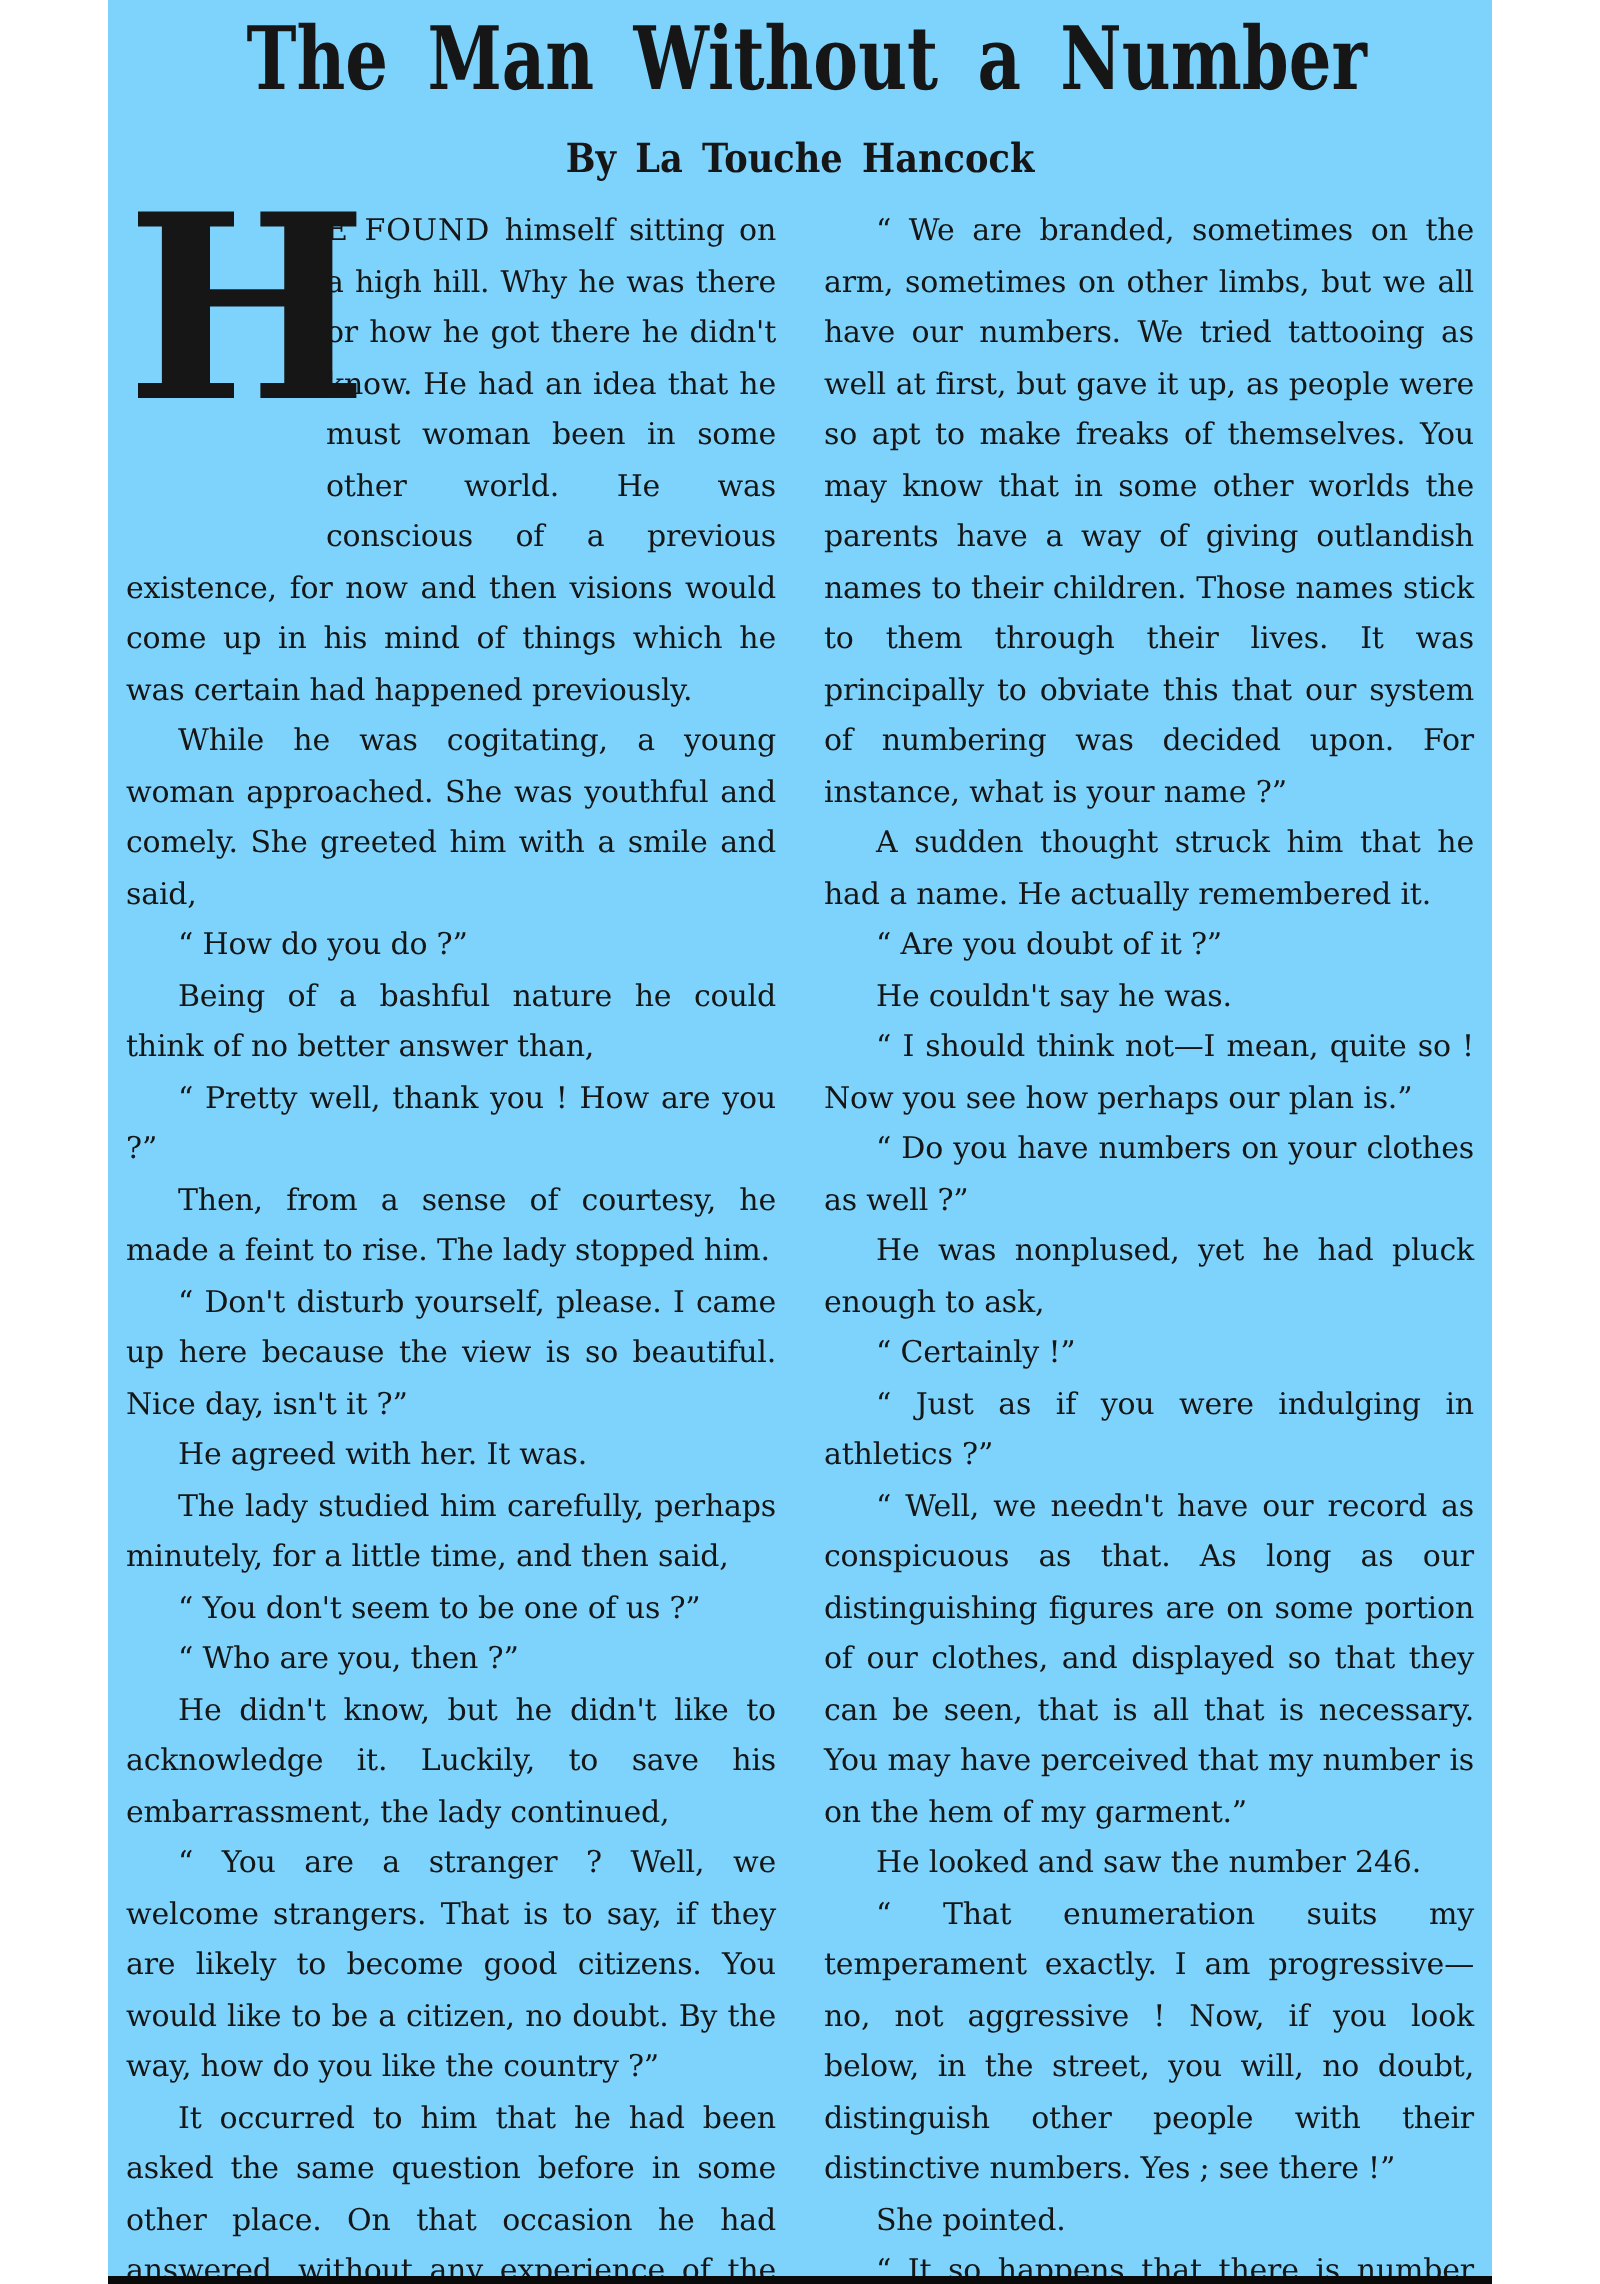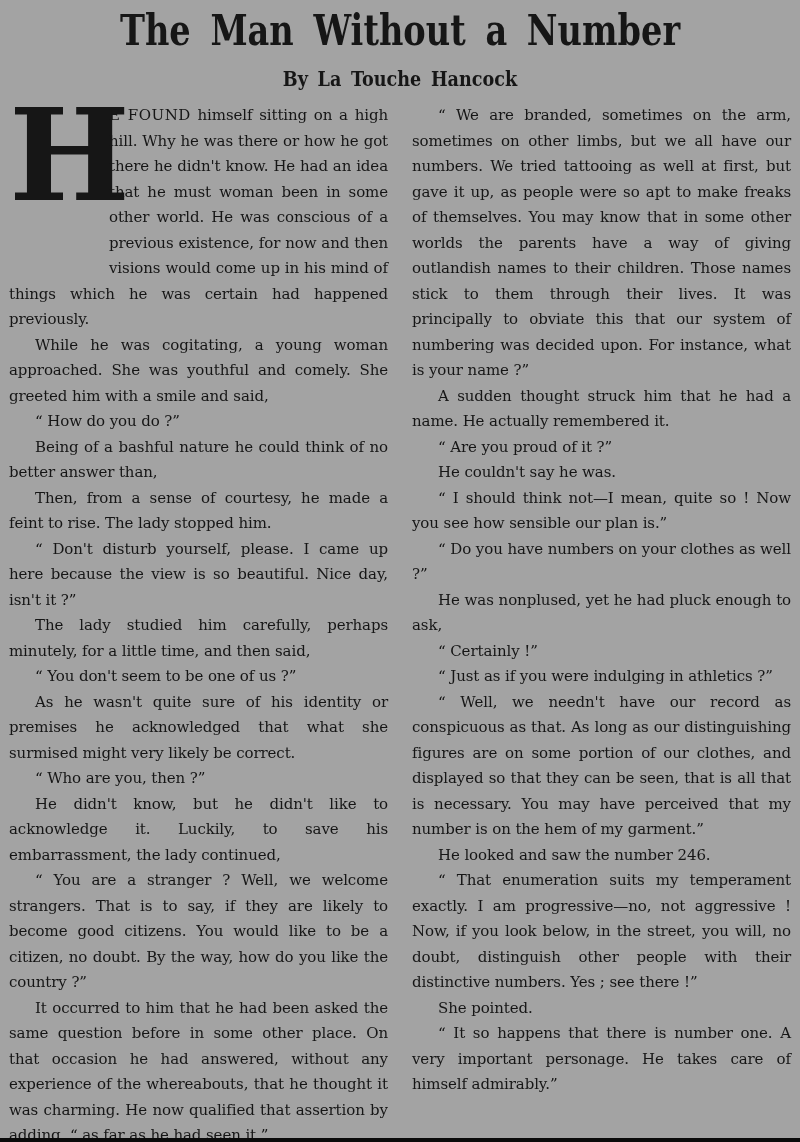--- a/index.html
+++ b/index.html
@@ -1,20 +1,20 @@
 <!DOCTYPE html>
 <html><head>
 <meta charset="utf-8">
 <style>
   html,body{margin:0;padding:0;background:#ffffff;}
   .page{
     position:relative;
-    width:800px;height:1142px;
+    width:692px;height:1142px;
     margin:0 auto;
-    background:#a3a3a3;
+    background:#7dd3fc;
     color:#161616;
     font-family:"DejaVu Serif", serif;
     overflow:hidden;
   }
   .title{
     margin:4px 0 0 0;
     text-align:center;
     font-weight:bold;
     font-size:42px;
     letter-spacing:0px;
@@ -72,39 +72,40 @@
 
   <div class="cols">
     <div class="col">
       <p class="para no-indent">
         <span class="dropcap">H</span><span class="lead-in">E FOUND</span><span> himself sitting on a high hill. Why he was there or how he got there he didn't know.  He had an idea that he must woman been in some other world. He was conscious of a previous existence, for now and then visions would come up in his mind of things which he was certain had happened  previously.</span>
       </p>
       <div>
           <p class="para">While he was cogitating, a young woman approached. She was youthful and comely.  She greeted him with a smile and said,</p>
           <p class="para">“ How do you do ?”</p>
           <p class="para">Being of a bashful nature he could think of no better answer than,</p>
+          <p class="para">“ Pretty well, thank you !  How are you ?”</p>
           <p class="para">Then, from a sense of courtesy, he made a feint to rise.  The lady stopped him.</p>
           <p class="para">“ Don't disturb yourself, please.  I came up here because the view is so beautiful.  Nice day, isn't it ?”</p>
+          <p class="para">He agreed with her.  It was.</p>
           <p class="para">The lady studied him carefully, perhaps minutely, for a little time, and then said,</p>
           <p class="para">“ You don't seem to be one of us ?”</p>
-          <p class="para">As he wasn't quite sure of his identity or premises he acknowledged that what she surmised might very likely be correct.</p>
           <p class="para">“ Who are you, then ?”</p>
           <p class="para">He didn't know, but he didn't like to acknowledge it. Luckily, to save his embarrassment, the lady continued,</p>
           <p class="para">“ You are a stranger ?  Well, we welcome strangers. That is to say, if they are likely to become good citizens. You would like to be a citizen, no doubt.  By the way, how do you like the country ?”</p>
           <p class="para">It occurred to him that he had been asked the same question before in some other place.  On that occasion he had answered, without any experience of the whereabouts, that he thought it was charming.  He now qualified that assertion by adding, “ as far as he had seen it.”</p>
         </div>
     </div>
 
     <div class="col">
       <div>
           <p class="para">“ We are branded, sometimes on the arm, sometimes on other limbs, but we all have our numbers.  We tried tattooing as well at first, but gave it up, as people were so apt to make freaks of themselves.  You may know that in some other worlds the parents have a way of giving outlandish names to their children.  Those names stick to them through their lives.  It was principally to obviate this that our system of numbering was decided upon.  For instance, what is your name ?”</p>
           <p class="para">A sudden thought struck him that he had a name.  He actually remembered it.</p>
-          <p class="para">“ Are you proud of it ?”</p>
+          <p class="para">“ Are you doubt of it ?”</p>
           <p class="para">He couldn't say he was.</p>
-          <p class="para">“ I should think not—I mean, quite so !  Now you see how sensible our plan is.”</p>
+          <p class="para">“ I should think not—I mean, quite so !  Now you see how perhaps our plan is.”</p>
           <p class="para">“ Do you have numbers on your clothes as well ?”</p>
           <p class="para">He was nonplused, yet he had pluck enough to ask,</p>
           <p class="para">“ Certainly !”</p>
           <p class="para">“ Just as if you were indulging in athletics ?”</p>
           <p class="para">“ Well, we needn't have our record as conspicuous as that.  As long as our distinguishing figures are on some portion of our clothes, and displayed so that they can be seen, that is all that is necessary.  You may have perceived that my number is on the hem of my garment.”</p>
           <p class="para">He looked and saw the number 246.</p>
           <p class="para">“ That enumeration suits my temperament exactly.  I am progressive—no, not aggressive !  Now, if you look below, in the street, you will, no doubt, distinguish other people with their distinctive numbers.  Yes ; see there !”</p>
           <p class="para">She pointed.</p>
           <p class="para">“ It so happens that there is number one.  A very important personage.  He takes care of himself admirably.”</p>
         </div>

